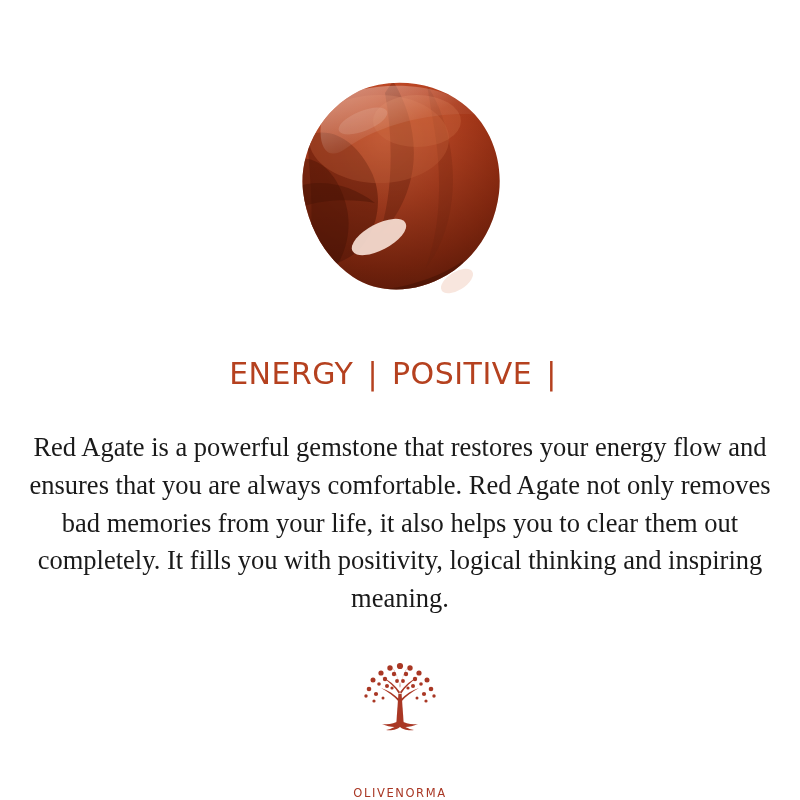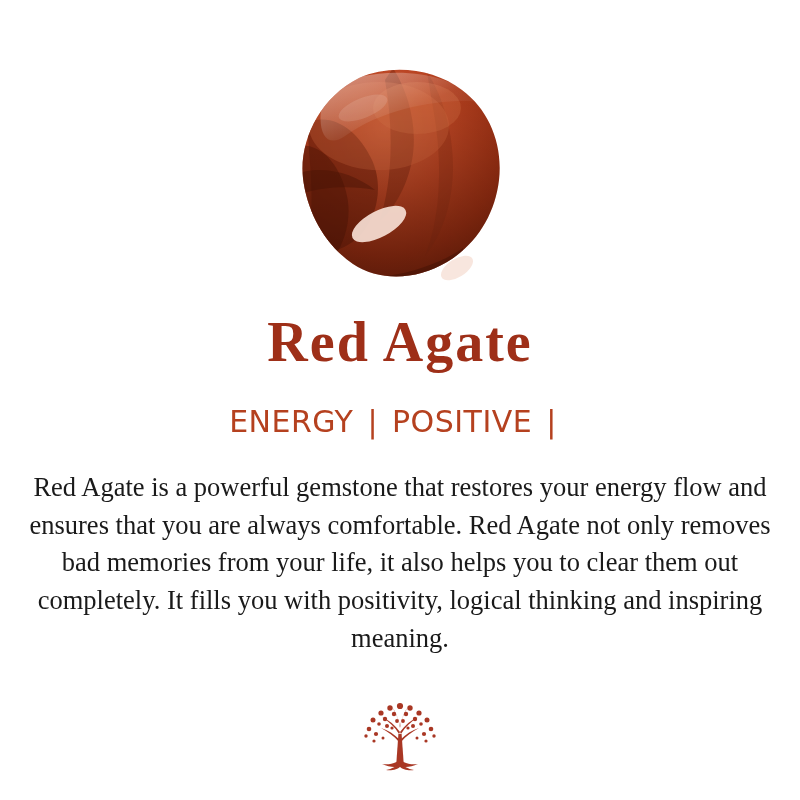--- a/index.html
+++ b/index.html
@@ -70,21 +70,21 @@
   .kw {
     white-space: nowrap;
   }
   .kw-sep {
     margin: 0 14px;
     color: #b5411f;
   }
 
   
   .desc {
-    margin-top: 30px;
+    margin-top: 38px;
     width: 748px;
     text-align: center;
     color: #1a1a1a;
     font-size: 26.5px;
     line-height: 1.42;
     font-family: "Liberation Serif", serif;
   }
 
   
   .logo-area {
@@ -163,21 +163,20 @@
           </g>
 
           <ellipse cx="112" cy="162" rx="30" ry="13" transform="rotate(-28 112 162)" fill="#f6ded4" opacity="0.92"></ellipse>
           <ellipse cx="190" cy="206" rx="18" ry="9" transform="rotate(-32 190 206)" fill="#f7e3da" opacity="0.9"></ellipse>
           <ellipse cx="96" cy="46" rx="26" ry="10" transform="rotate(-22 96 46)" fill="#ffffff" opacity="0.12"></ellipse>
         </g>
       </svg>
     </div>
   </div>
 
-  <h1 class="title">Red  Agate</h1>
 
   <div class="keywords">
     <span class="kw">ENERGY</span>
     <span class="kw-sep">|</span>
     <span class="kw">POSITIVE</span>
     <span class="kw-sep">|</span>
   </div>
 
   <p class="desc">Red Agate is a powerful gemstone that restores your energy flow and ensures that you are always comfortable. Red Agate not only removes bad memories from your life, it also helps you to clear them out completely. It fills you with positivity, logical thinking and inspiring meaning.</p>
 

